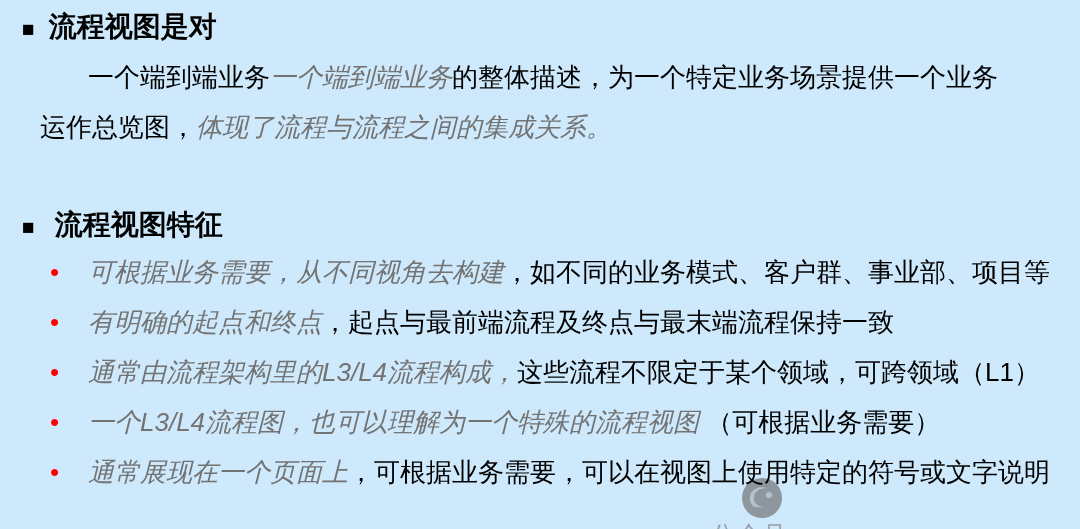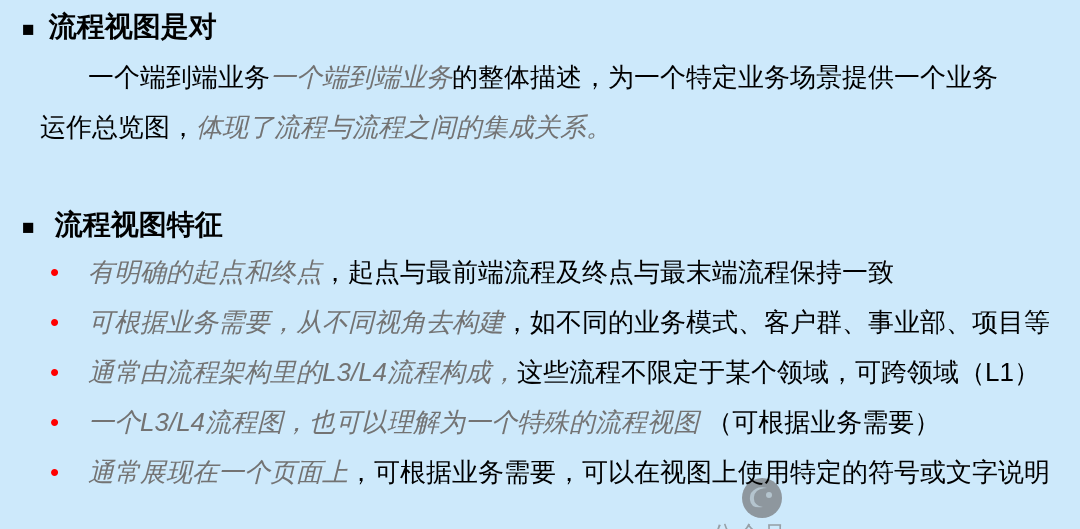--- a/index.html
+++ b/index.html
@@ -113,25 +113,25 @@
     <p class="para"><span>一个端到端业务</span><span class="red-em">一个端到端业务</span><span>的整体描述，为一个特定业务场景提供一个业务运作总览图，</span><span class="red-em">体现了流程与流程之间的集成关系。</span></p>
 
     <div class="heading" id="heading-2">
       <span class="sq">■</span>
       <span>流程视图特征</span>
     </div>
 
     <div class="bullets">
 
       <div class="bullet-row">
-        <span class="dot">•</span><span class="red-em">有明确的起点和终点</span><span>，起点与最前端流程及终点与最末端流程保持一致</span>
+        <span class="dot">•</span><span class="red-em">可根据业务需要，从不同视角去构建</span><span>，如不同的业务模式、客户群、事业部、项目等</span>
       </div>
 
       <div class="bullet-row">
-        <span class="dot">•</span><span class="red-em">可根据业务需要，从不同视角去构建</span><span>，如不同的业务模式、客户群、事业部、项目等</span>
+        <span class="dot">•</span><span class="red-em">有明确的起点和终点</span><span>，起点与最前端流程及终点与最末端流程保持一致</span>
       </div>
 
       <div class="bullet-row">
         <span class="dot">•</span><span class="red-em">通常由流程架构里的L3/L4流程构成，</span><span>这些流程不限定于某个领域，可跨领域（L1）</span>
       </div>
 
       <div class="bullet-row">
         <span class="dot">•</span><span class="red-em">一个L3/L4流程图，也可以理解为一个特殊的流程视图</span><span> （可根据业务需要）</span>
       </div>
 

